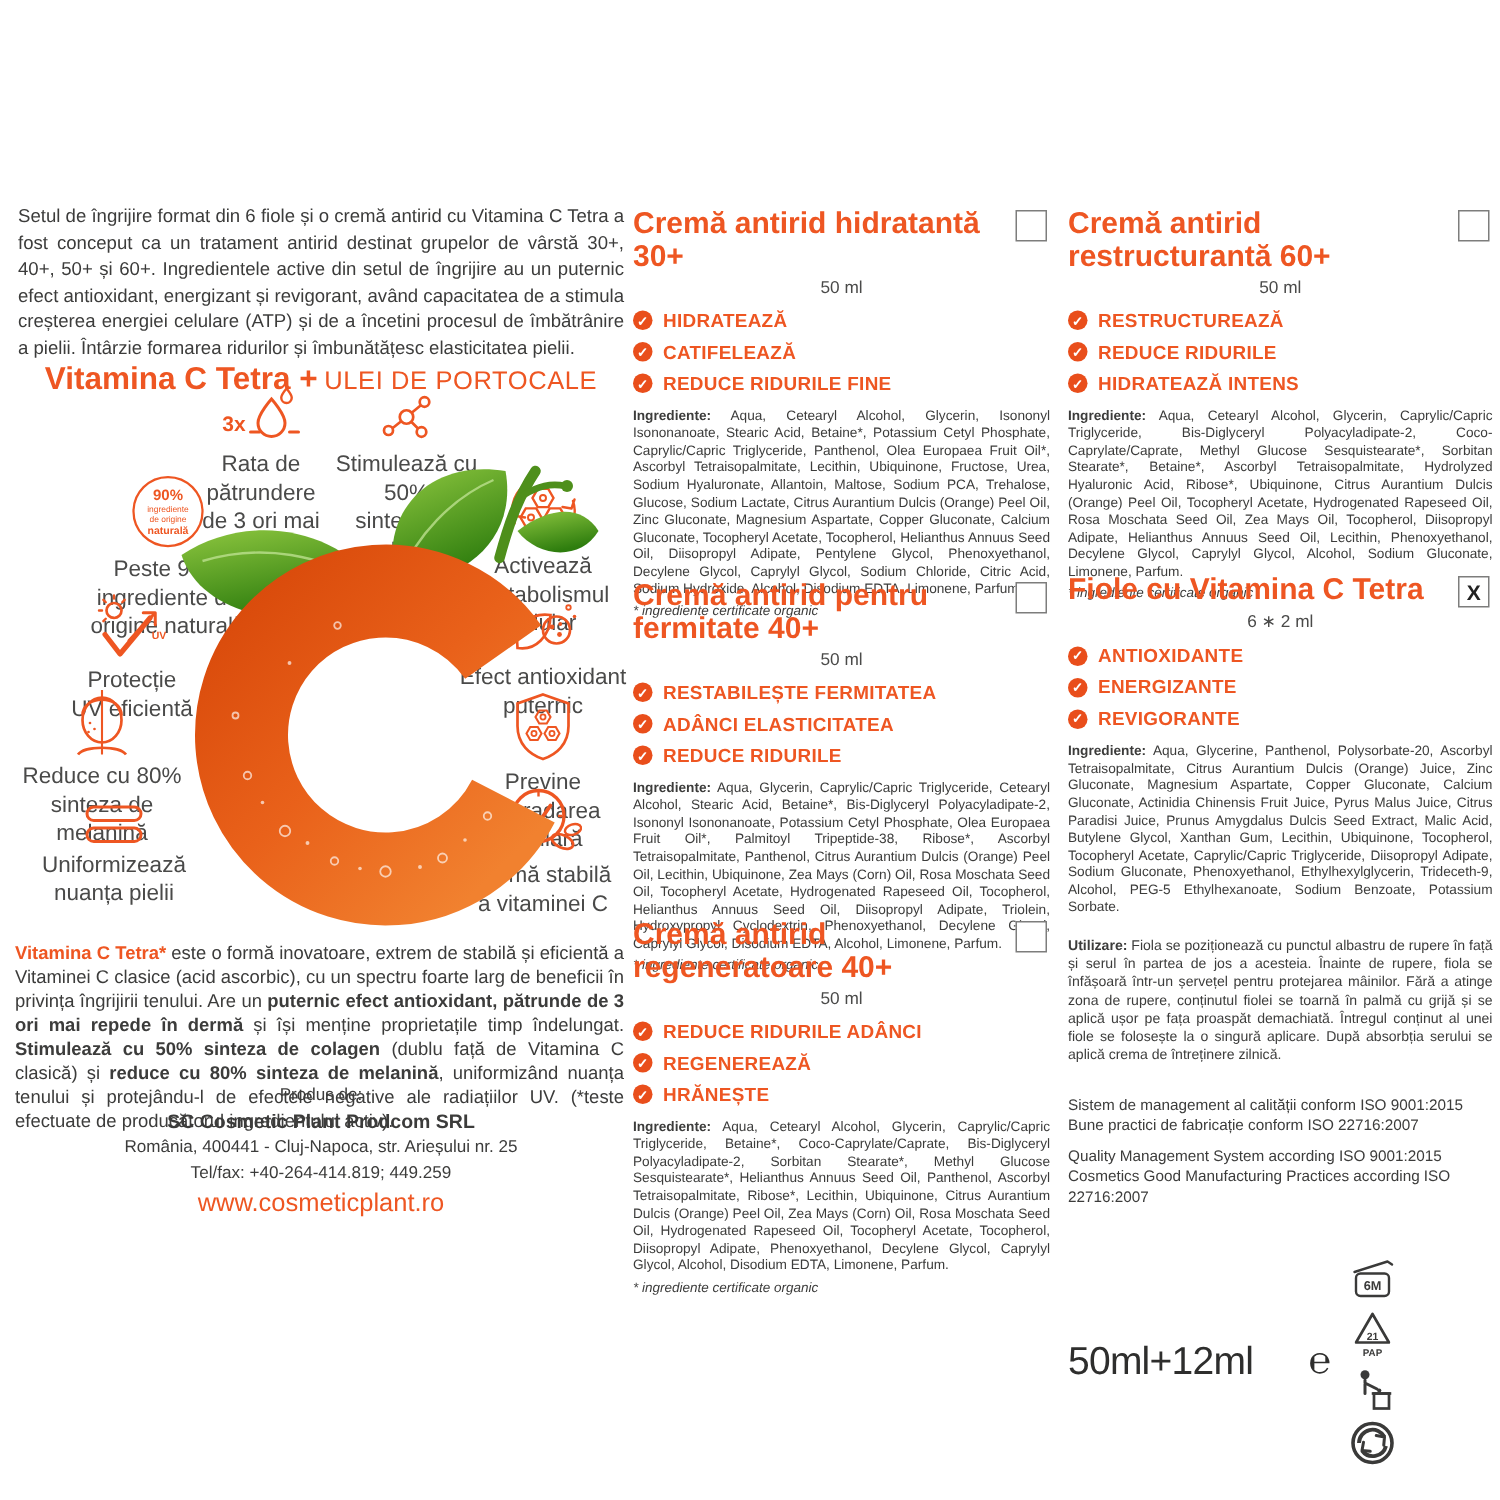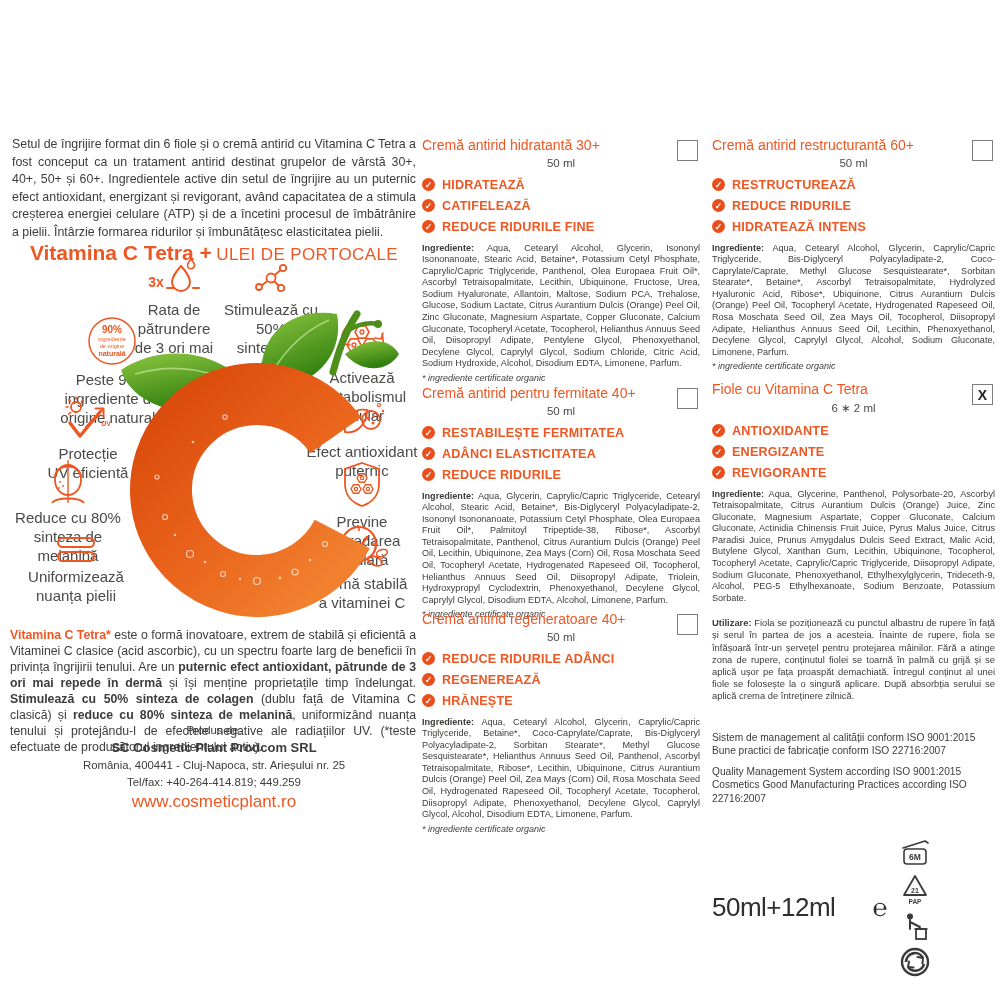--- a/index.html
+++ b/index.html
@@ -18,21 +18,21 @@
   .icon-row{display:flex;align-items:flex-end;gap:2px;}
   .x3{color:var(--accent);font-weight:700;font-size:14px;padding-bottom:6px;}
   .uvtxt{fill:var(--accent);font-weight:700;font-size:7px;}
   .badge-line{fill:var(--accent);text-anchor:middle;}
   .bottom-par{left:10px;top:628px;width:406px;font-size:12.3px;line-height:1.3;text-align:justify;}
   .producer{left:12px;top:722px;width:404px;text-align:center;font-size:11.4px;line-height:1.45;}
   .producer .company{font-weight:700;font-size:13px;}
   .producer .site{color:var(--accent);font-weight:400;font-size:17px;text-decoration:none;}
   
   .prod{position:absolute;}
-  .p-title{color:var(--accent);font-weight:400;font-size:14px;line-height:1.12;padding-right:34px;}
+  .p-title{color:var(--accent);font-weight:700;font-size:20px;line-height:1.12;padding-right:34px;}
   .p-size{font-size:11.5px;color:var(--gray);margin-top:3px;text-align:center;}
   .checkbox{position:absolute;right:2px;top:2px;width:21px;height:21px;border:1.6px solid #7d7d7c;
             display:flex;align-items:center;justify-content:center;font-weight:700;font-size:14px;color:#222;background:#fff;}
   .benefits{margin-top:9px;}
   .benefit{display:flex;align-items:center;gap:7px;margin-top:7px;text-align:center;}
   .check{flex:0 0 13px;width:13px;height:13px;border-radius:50%;background:var(--accent2);color:#fff;
          display:flex;align-items:center;justify-content:center;}
   .check::after{content:"✓";font-size:9px;font-weight:700;}
   .btext{color:var(--accent);font-weight:700;font-size:12.6px;letter-spacing:.2px;}
   .ing{font-size:9.1px;line-height:1.27;text-align:justify;margin-top:9px;}

